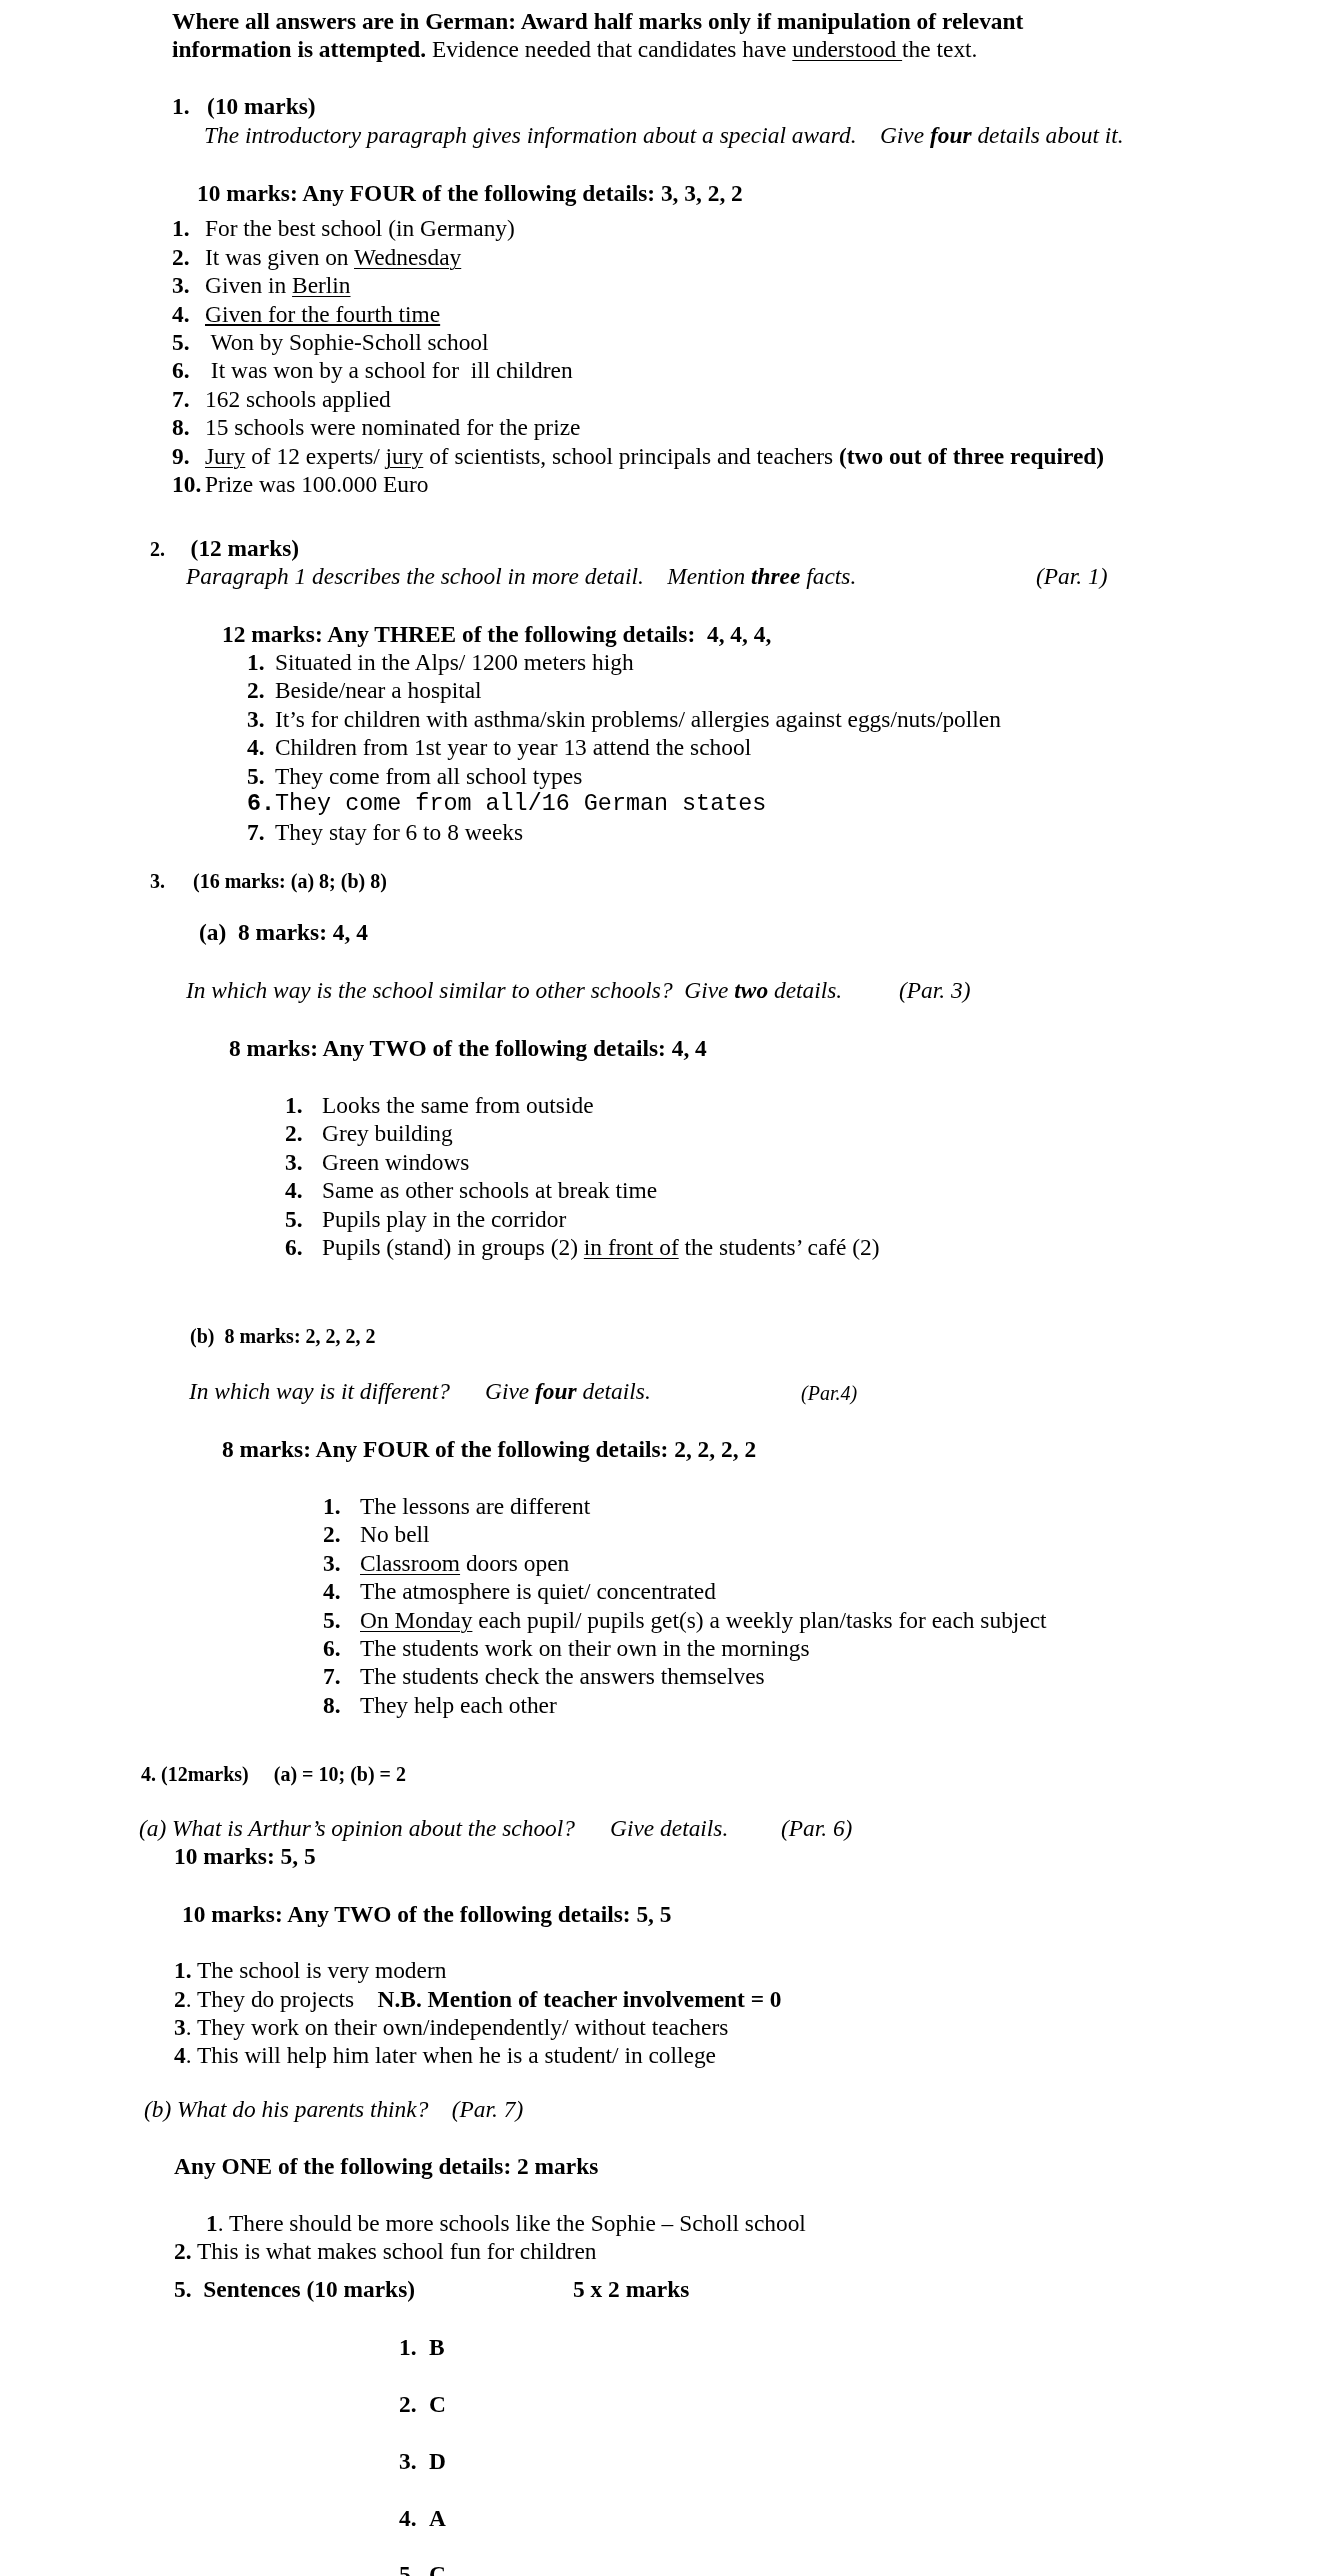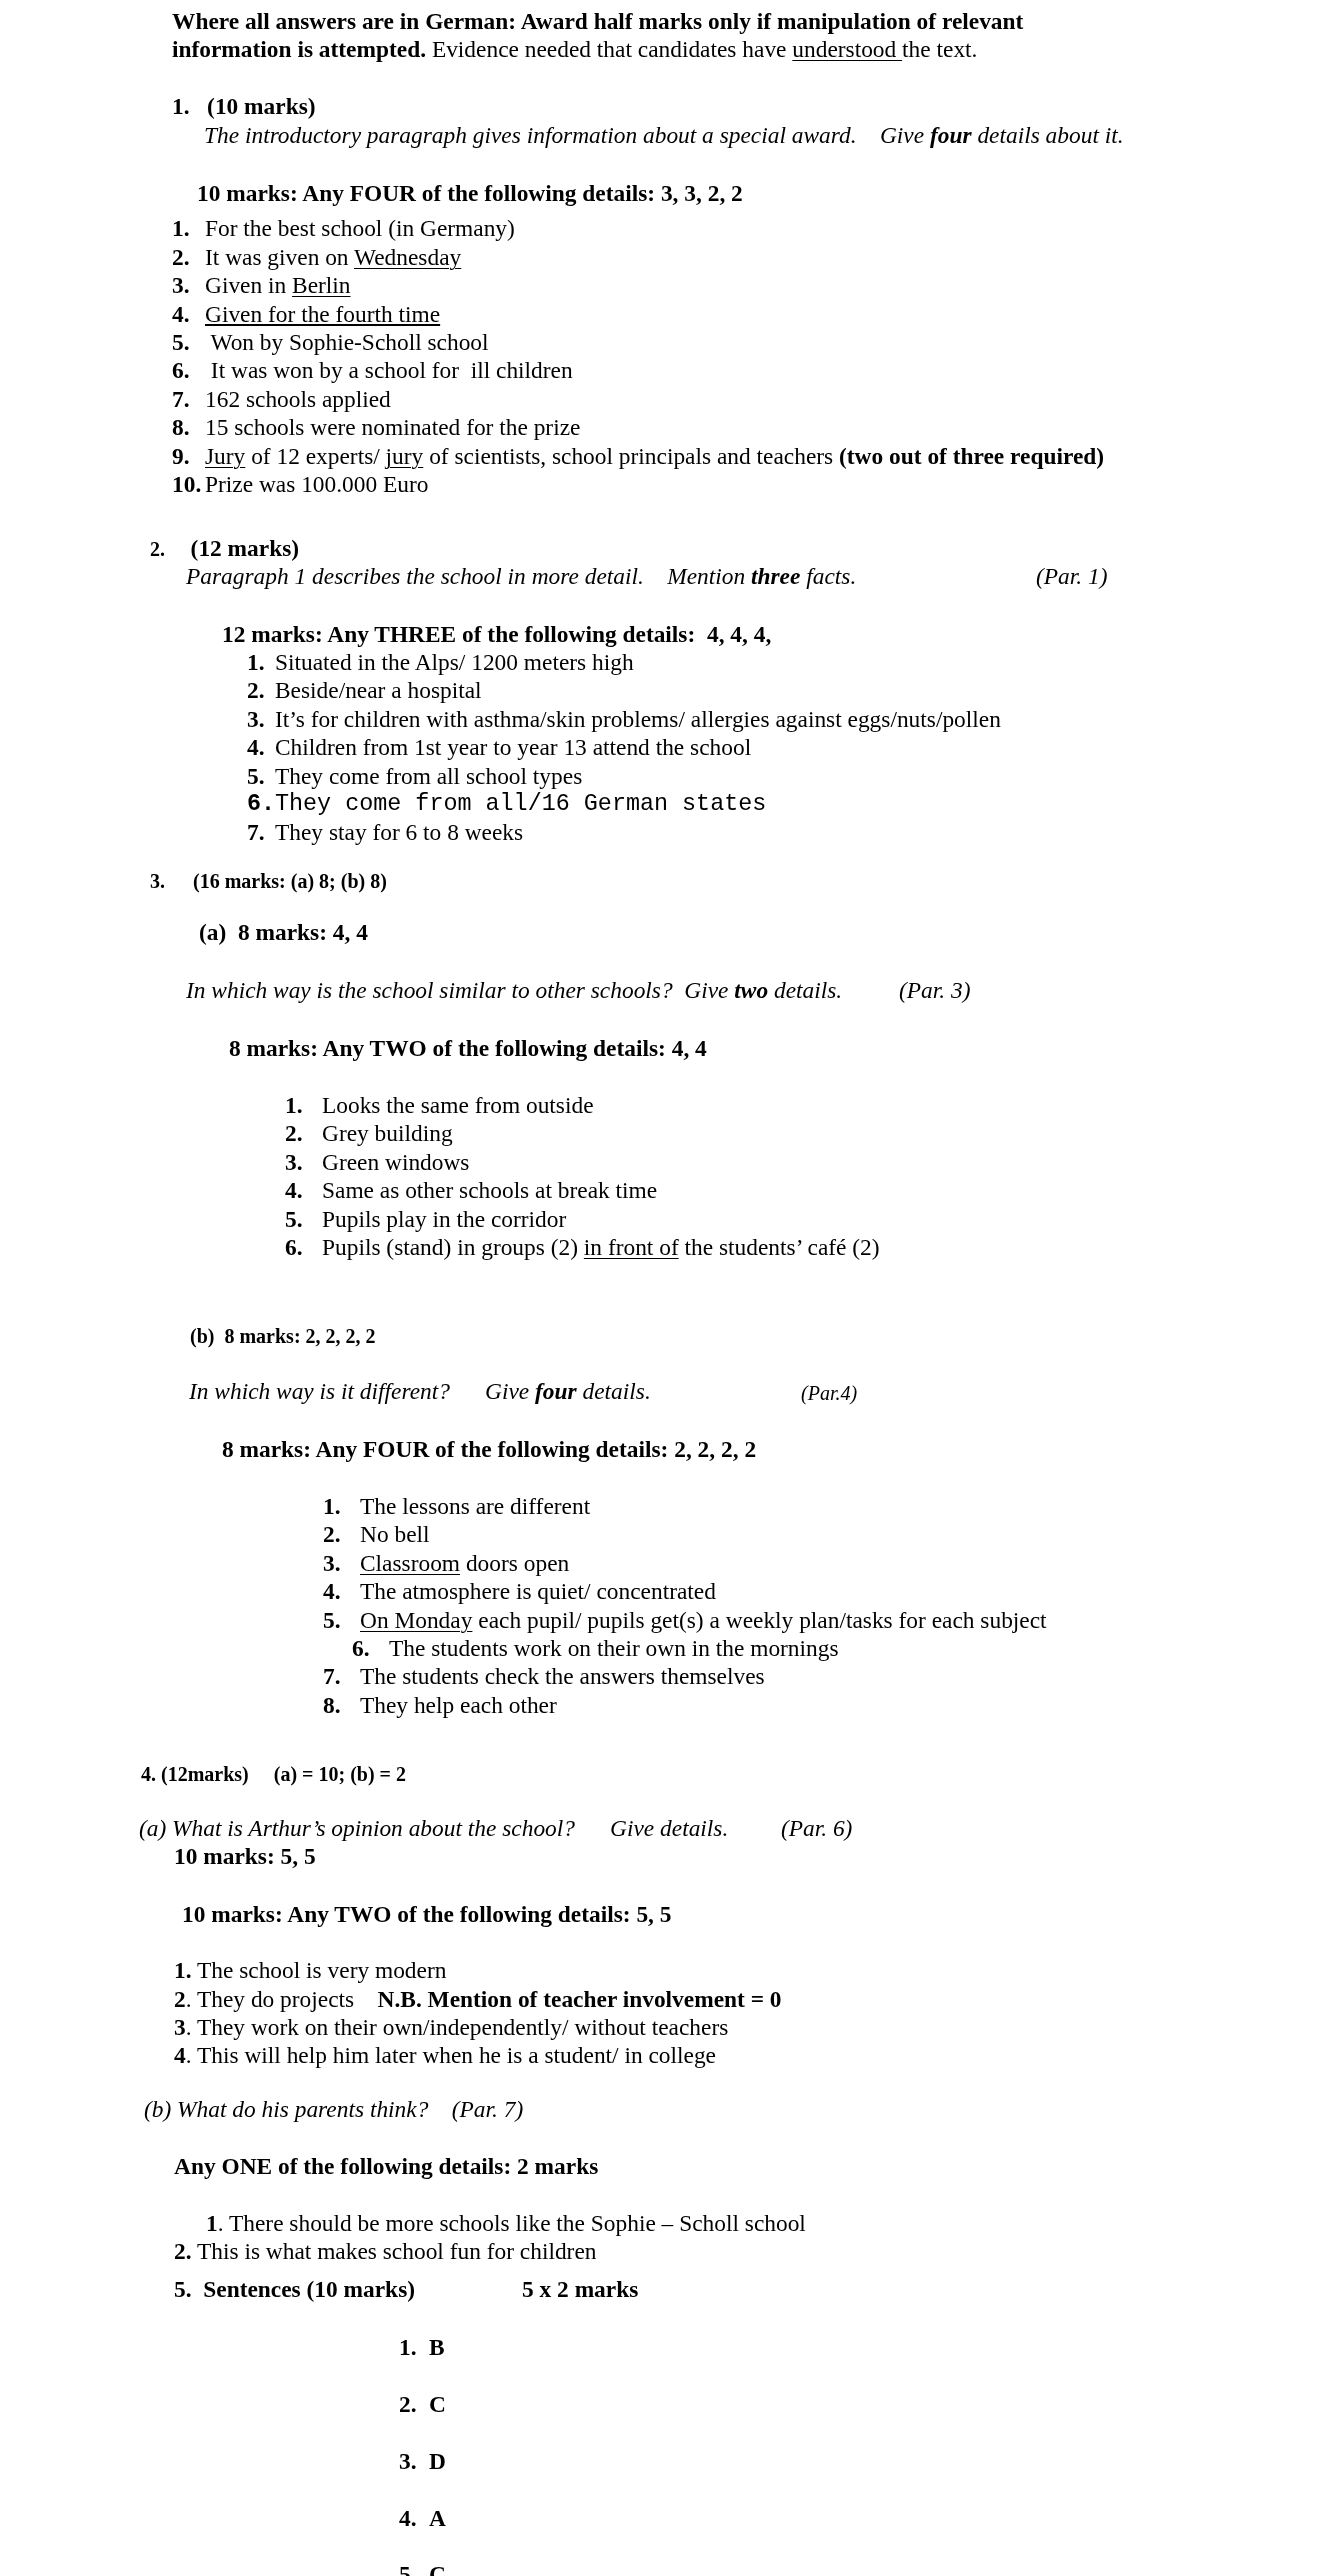--- a/index.html
+++ b/index.html
@@ -78,21 +78,21 @@
 <div class="ln i" style="left:189px;top:1377px;"><span>In which way is it different?      Give </span><span class="b">four</span><span> details.</span></div>
 <div class="ln i small" style="left:801px;top:1379px;">(Par.4)</div>
 <div class="ln b" style="left:222px;top:1435px;">8 marks: Any FOUR of the following details: 2, 2, 2, 2</div>
 
 <div class="q3">
   <div class="list-item" style="left:323px;top:1492px;"><span class="num">1.</span><span>The lessons are different</span></div>
   <div class="list-item" style="left:323px;top:1520px;"><span class="num">2.</span><span>No bell</span></div>
   <div class="list-item" style="left:323px;top:1549px;"><span class="num">3.</span><span class="u">Classroom</span><span> doors open</span></div>
   <div class="list-item" style="left:323px;top:1577px;"><span class="num">4.</span><span>The atmosphere is quiet/ concentrated</span></div>
   <div class="list-item" style="left:323px;top:1606px;"><span class="num">5.</span><span class="u">On Monday</span><span> each pupil/ pupils get(s) a weekly plan/tasks for each subject</span></div>
-  <div class="list-item" style="left:323px;top:1634px;margin-left:29px;"><span class="num">6.</span><span>The students work on their own in the mornings</span></div>
+  <div class="list-item" style="left:323px;top:1634px;"><span class="num">6.</span><span>The students work on their own in the mornings</span></div>
   <div class="list-item" style="left:323px;top:1662px;"><span class="num">7.</span><span>The students check the answers themselves</span></div>
   <div class="list-item" style="left:323px;top:1691px;"><span class="num">8.</span><span>They help each other</span></div>
 </div>
 
 <div class="ln b small" style="left:141px;top:1760px;">4. (12marks)     (a) = 10; (b) = 2</div>
 <div class="ln i" style="left:139px;top:1814px;">(a) What is Arthur’s opinion about the school?      Give details.         (Par. 6)</div>
 <div class="ln b" style="left:174px;top:1842px;">10 marks: 5, 5</div>
 <div class="ln b" style="left:182px;top:1900px;">10 marks: Any TWO of the following details: 5, 5</div>
 
 <div class="q4">
@@ -104,21 +104,21 @@
 
 <div class="ln i" style="left:144px;top:2095px;">(b) What do his parents think?    (Par. 7)</div>
 <div class="ln b" style="left:174px;top:2152px;">Any ONE of the following details: 2 marks</div>
 
 <div class="q4">
   <div class="list-item" style="left:174px;top:2209px;margin-left:32px;"><span class="num">1</span><span>. There should be more schools like the Sophie – Scholl school</span></div>
   <div class="list-item" style="left:174px;top:2237px;"><span class="num">2.</span><span> This is what makes school fun for children</span></div>
 </div>
 
 <div class="ln b" style="left:174px;top:2275px;">5.  Sentences (10 marks)</div>
-<div class="ln b" style="left:522px;top:2275px;">5 x 2 marks</div>
+<div class="ln b" style="left:573px;top:2275px;">5 x 2 marks</div>
 
 <div>
   <div class="list-item b" style="left:399px;top:2333px;"><span class="num" style="width:30px;">1.</span><span>B</span></div>
   <div class="list-item b" style="left:399px;top:2390px;"><span class="num" style="width:30px;">2.</span><span>C</span></div>
   <div class="list-item b" style="left:399px;top:2447px;"><span class="num" style="width:30px;">3.</span><span>D</span></div>
   <div class="list-item b" style="left:399px;top:2504px;"><span class="num" style="width:30px;">4.</span><span>A</span></div>
   <div class="list-item b" style="left:399px;top:2560px;"><span class="num" style="width:30px;">5.</span><span>C</span></div>
 </div>
 
 

